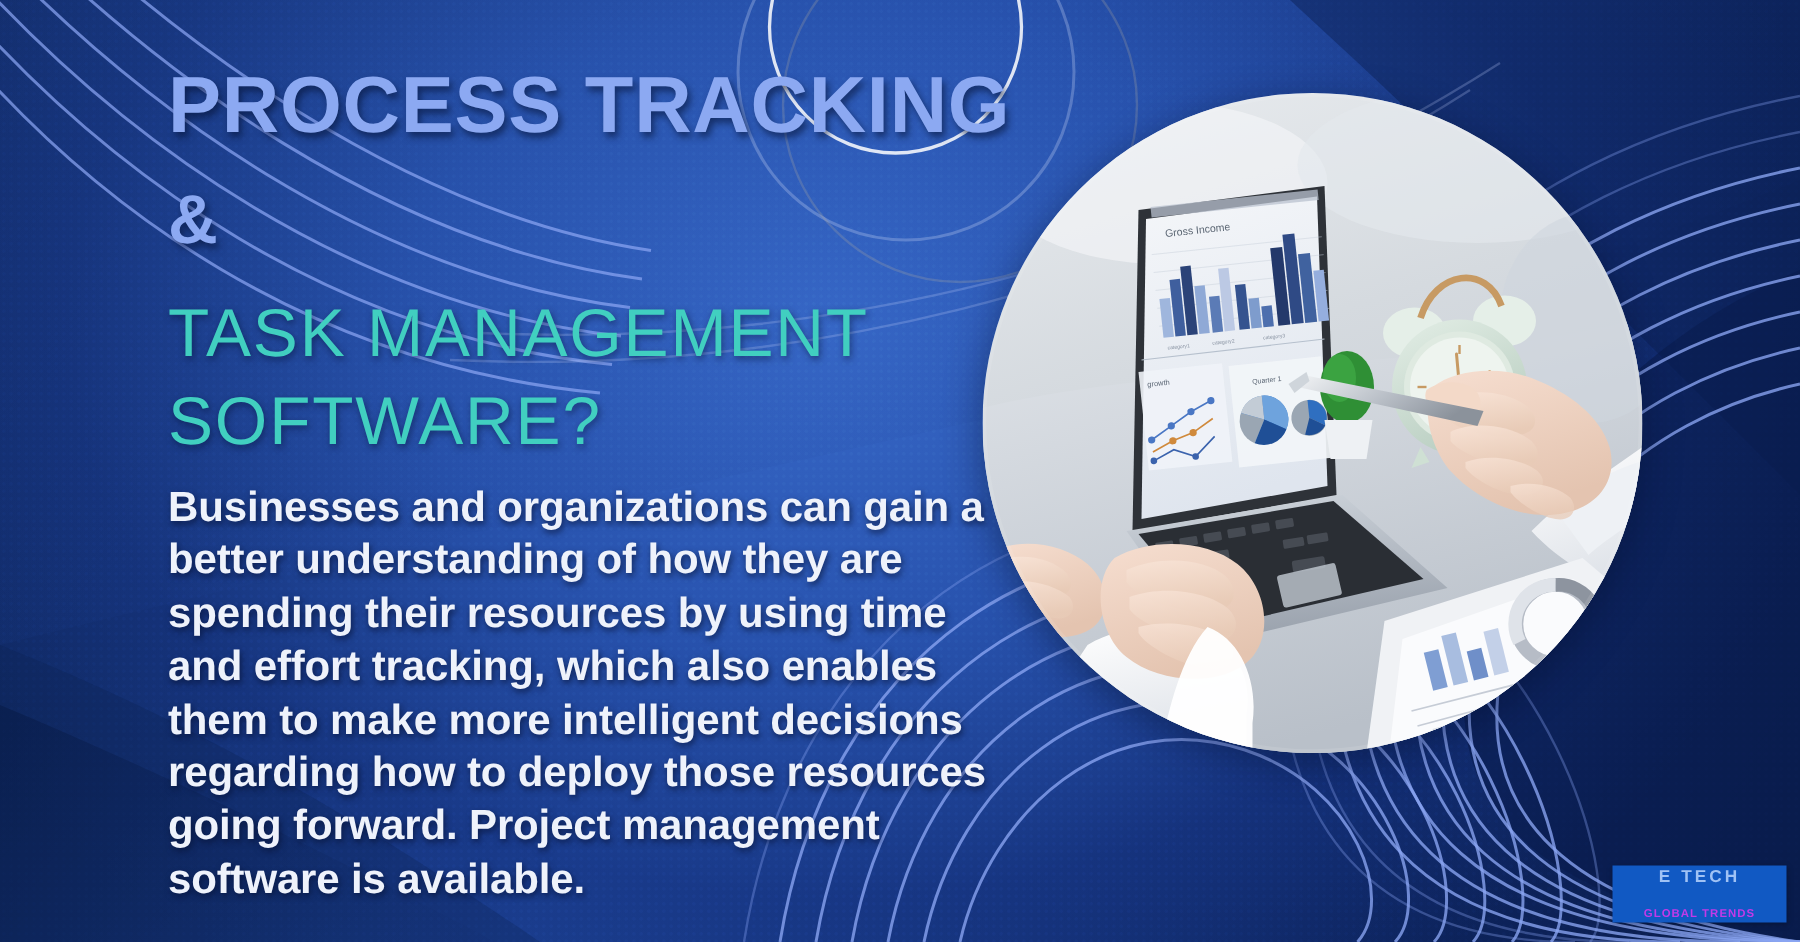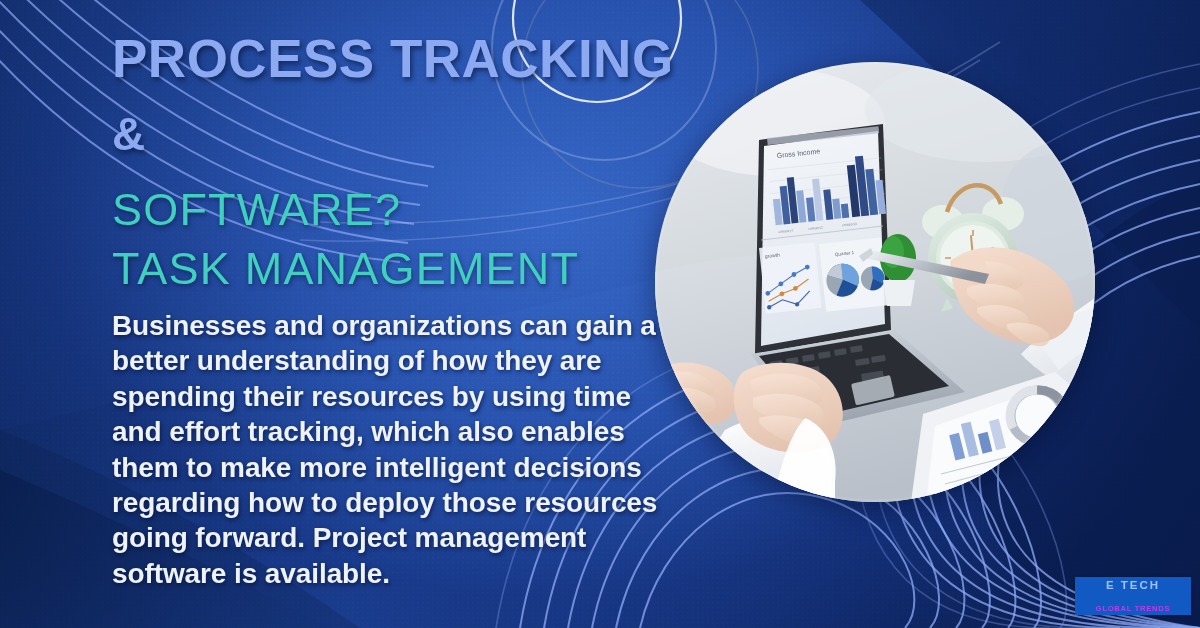--- a/index.html
+++ b/index.html
@@ -25,21 +25,21 @@
     pointer-events:none;
     mix-blend-mode:overlay;
     z-index:1;
   }
   .svg-layer { position:absolute; inset:0; width:1200px; height:628px; }
   .z-bg-deco { z-index:2; }
   .z-swirl   { z-index:3; }
 
   
   .text-block{
-    position:absolute; left:112px; top:32px; width:600px;
+    position:absolute; left:112px; top:44px; width:600px;
     z-index:7;
   }
   .headline-1{
     font-size:53px; line-height:1.0;
     font-weight:bold; letter-spacing:0.5px;
     color:#8ca9f2;
     text-shadow:2px 3px 5px rgba(4,14,45,0.55);
     white-space:nowrap;
   }
   .amp{
@@ -434,22 +434,22 @@
 
         <circle cx="220" cy="220" r="219" fill="none" stroke="rgba(255,255,255,0.10)" stroke-width="3"></circle>
       </svg>
     </div>
   </div>
 
   <div class="text-block">
     <div class="headline-1">PROCESS TRACKING</div>
     <div class="amp">&amp;</div>
     <div class="headline-2">
+      <div>TASK MANAGEMENT</div>
       <div>SOFTWARE?</div>
-      <div>TASK MANAGEMENT</div>
     </div>
     <p class="body-copy">Businesses and organizations can gain a better understanding of how they are spending their resources by using time and effort tracking, which also enables them to make more intelligent decisions regarding how to deploy those resources going forward. Project management software is available.</p>
   </div>
 
   <div class="logo-badge">
     <div class="logo-main">E TECH</div>
     <div class="logo-sub">GLOBAL TRENDS</div>
   </div>
 
 </div>

